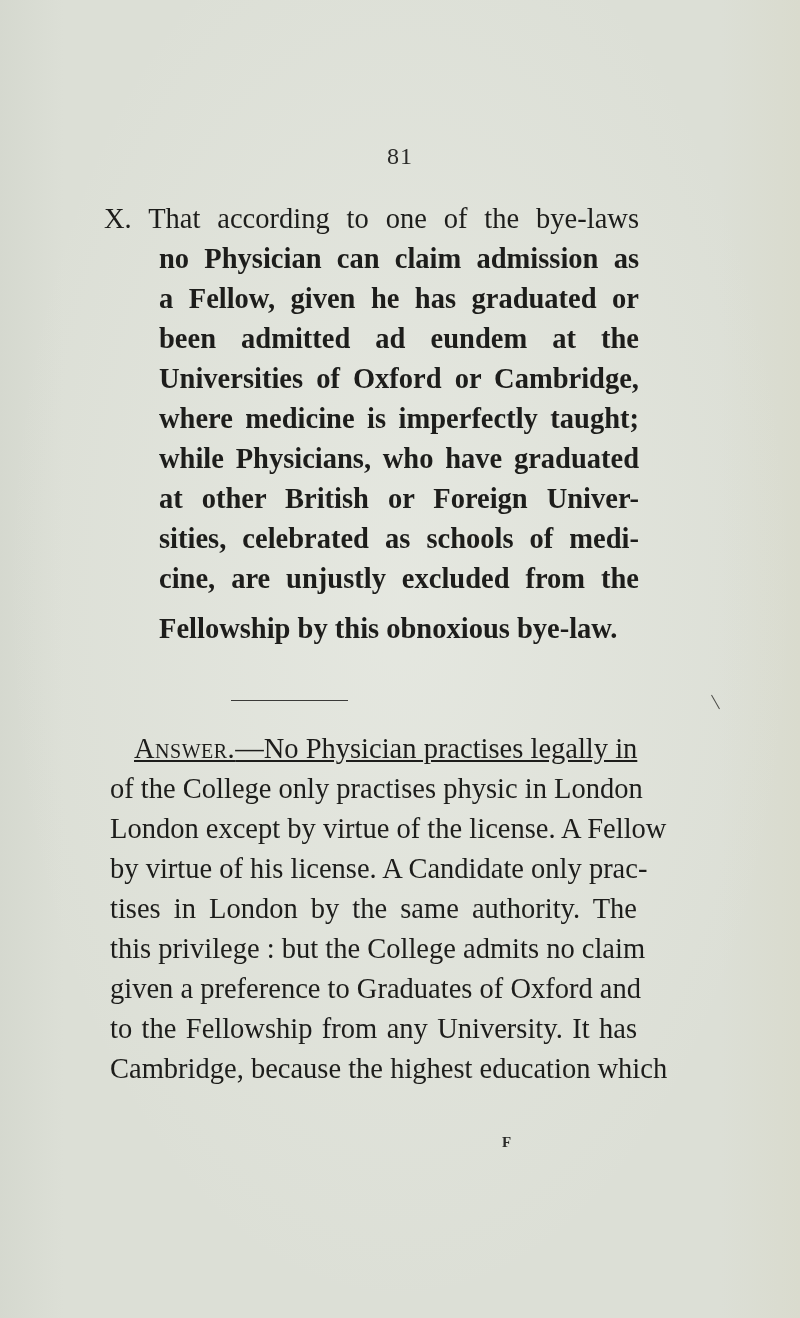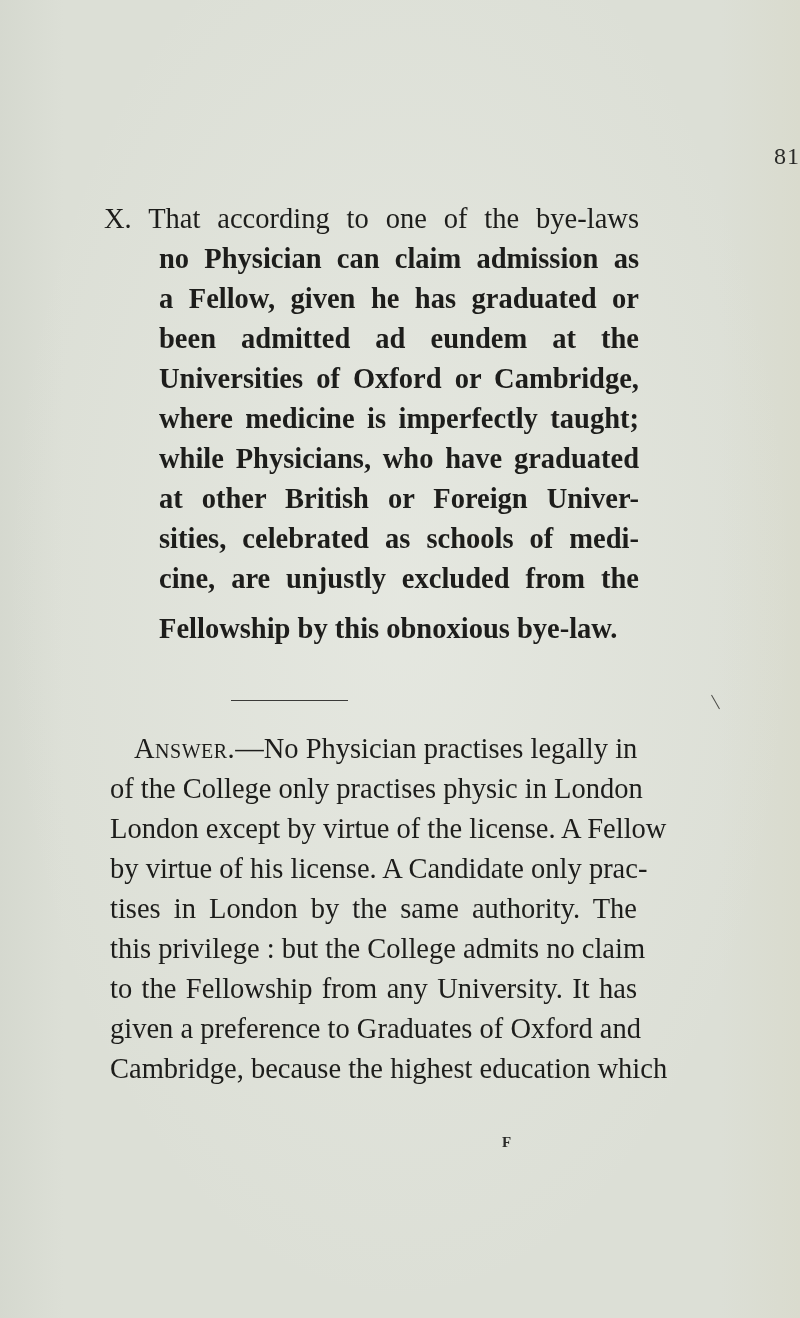--- a/index.html
+++ b/index.html
@@ -23,21 +23,21 @@
       left: 0;
       top: 0;
       width: 800px;
       height: 1318px;
     }
     .folio {
       position: absolute;
       top: 143px;
       left: 0;
       width: 800px;
-      text-align: right;
+      text-align: center;
       font-size: 24px;
       letter-spacing: 1px;
       color: #2a2a28;
     }
     .para {
       position: absolute;
       left: 112px;
       width: 527px;
       font-size: 28.5px;
       line-height: 40px;
@@ -71,20 +71,21 @@
       height: 0;
       border-top: 1.5px solid #3a3a38;
     }
     .answer {
       top: 729px;
       left: 110px;
       width: 527px;
     }
     .answer .line.first {
       padding-left: 24px;
+      text-decoration: underline;
     }
     .smallcaps {
       font-variant: small-caps;
       letter-spacing: 0.5px;
     }
     .signature {
       position: absolute;
       top: 1134px;
       left: 0;
       width: 800px;
@@ -131,20 +132,20 @@
   <div class="rule"></div>
   <div class="stray-mark" style="top:694px; left:715px;"></div>
 
   <div class="para answer">
     <span class="line first"><span class="smallcaps">Answer.</span><span>—No Physician practises legally in</span></span>
     <span class="line">of the College only practises physic in London</span>
     <span class="line">London except by virtue of the license. A Fellow</span>
     <span class="line">by virtue of his license. A Candidate only prac-</span>
     <span class="line">tises in London by the same authority. The</span>
     <span class="line">this privilege : but the College admits no claim</span>
+    <span class="line">given a preference to Graduates of Oxford and</span>
     <span class="line">to the Fellowship from any University. It has</span>
-    <span class="line">given a preference to Graduates of Oxford and</span>
     <span class="line">Cambridge, because the highest education which</span>
   </div>
 
   <div class="signature"><span>F</span></div>
 
 </div>
 
 </body></html>

